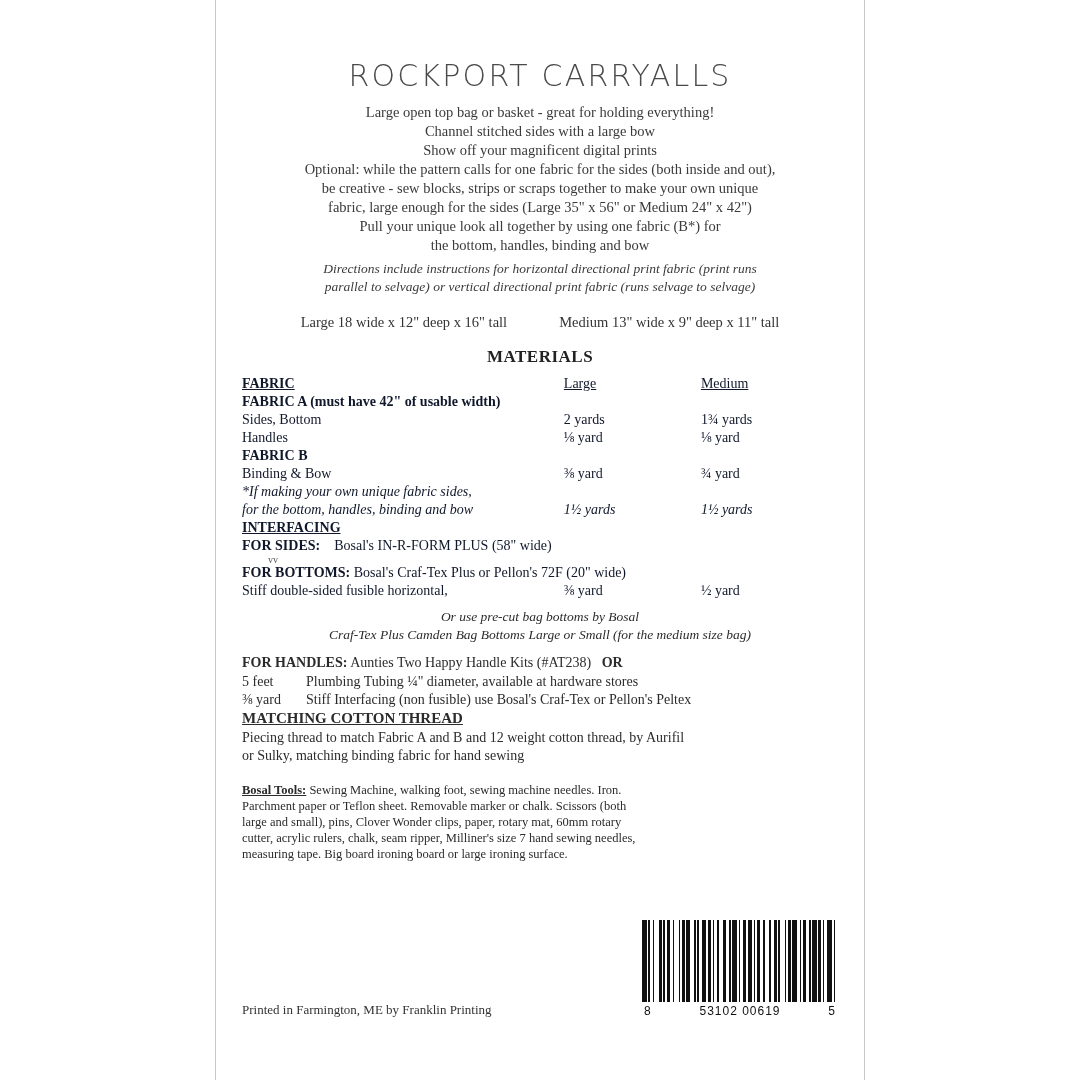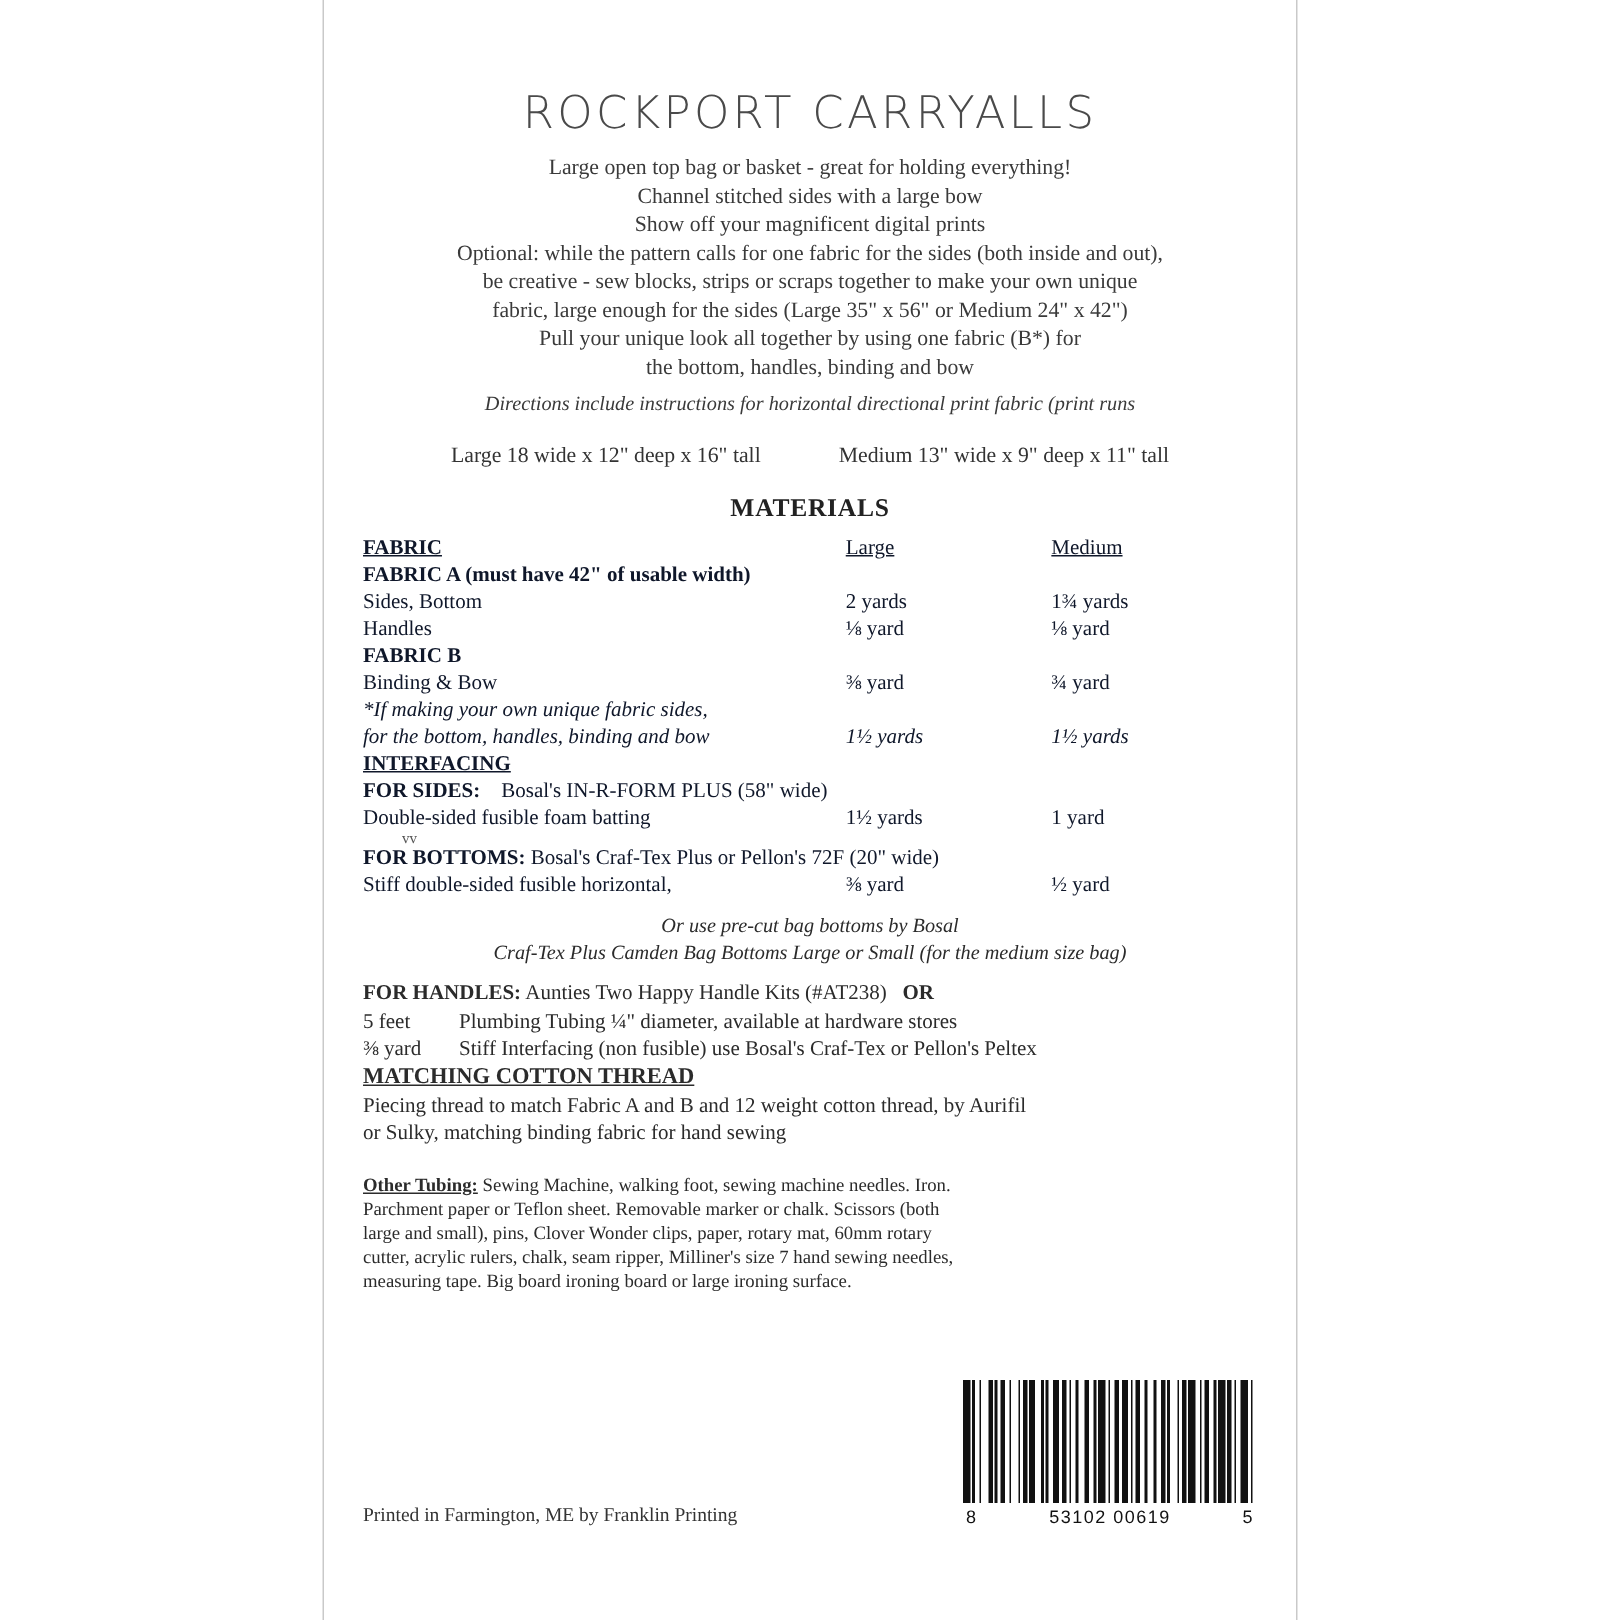--- a/index.html
+++ b/index.html
@@ -180,20 +180,21 @@
       <div>Show off your magnificent digital prints</div>
       <div>Optional: while the pattern calls for one fabric for the sides (both inside and out),</div>
       <div>be creative - sew blocks, strips or scraps together to make your own unique</div>
       <div>fabric, large enough for the sides (Large 35" x 56" or Medium 24" x 42")</div>
       <div>Pull your unique look all together by using one fabric (B*) for</div>
       <div>the bottom, handles, binding and bow</div>
     </div>
 
     <div class="italic-note">
       <div>Directions include instructions for horizontal directional print fabric (print runs</div>
+      <div>parallel to selvage) or vertical directional print fabric (runs selvage to selvage)</div>
     </div>
 
     <div class="sizes">
       <span>Large 18 wide x 12" deep x 16" tall</span>
       <span>Medium 13" wide x 9" deep x 11" tall</span>
     </div>
 
     <div class="materials-head">MATERIALS</div>
 
     <table class="mat">
@@ -244,25 +245,20 @@
         <td class="c2"></td>
         <td class="c3"></td>
       </tr>
       <tr>
         <td class="c1">
           <span class="b">FOR SIDES:</span>
           &nbsp;&nbsp;&nbsp;<span>Bosal's IN-R-FORM PLUS (58" wide)</span>
         </td>
         <td class="c2"></td>
         <td class="c3"></td>
-      </tr>
-      <tr>
-        <td class="c1">Double-sided fusible foam batting</td>
-        <td class="c2">1½ yards</td>
-        <td class="c3">1 yard</td>
       </tr>
     </tbody>
       </table>
 
     <div class="vv">vv</div>
 
     <table class="mat">
       <tbody>
           <tr>
         <td class="c1" style="width:100%" colspan="3">
@@ -299,21 +295,21 @@
       </div>
     </div>
 
     <div class="thread-head">MATCHING COTTON THREAD</div>
     <div class="thread-body">
       <div>Piecing thread to match Fabric A and B  and 12 weight cotton thread, by Aurifil</div>
       <div>or Sulky, matching binding fabric for hand sewing</div>
     </div>
 
     <div class="tools">
-      <span class="hd">Other Tubing:</span>
+      <span class="hd">Bosal Tools:</span>
       <span>Sewing Machine, walking foot, sewing machine needles. Iron. Parchment paper or Teflon sheet. Removable marker or chalk. Scissors (both large and small), pins, Clover Wonder clips, paper, rotary mat, 60mm rotary cutter, acrylic rulers, chalk, seam ripper, Milliner's size 7 hand sewing needles, measuring tape. Big board ironing board or large ironing surface.</span>
     </div>
 
     <div class="printed">Printed in Farmington, ME by Franklin Printing</div>
 
     <div class="barcode-wrap">
       <div class="barcode" id="barcode-bars">
           <i style="width: 4.8px;"></i>
           <i class="sp" style="width: 1.6px;"></i>
           <i style="width: 1.6px;"></i>

